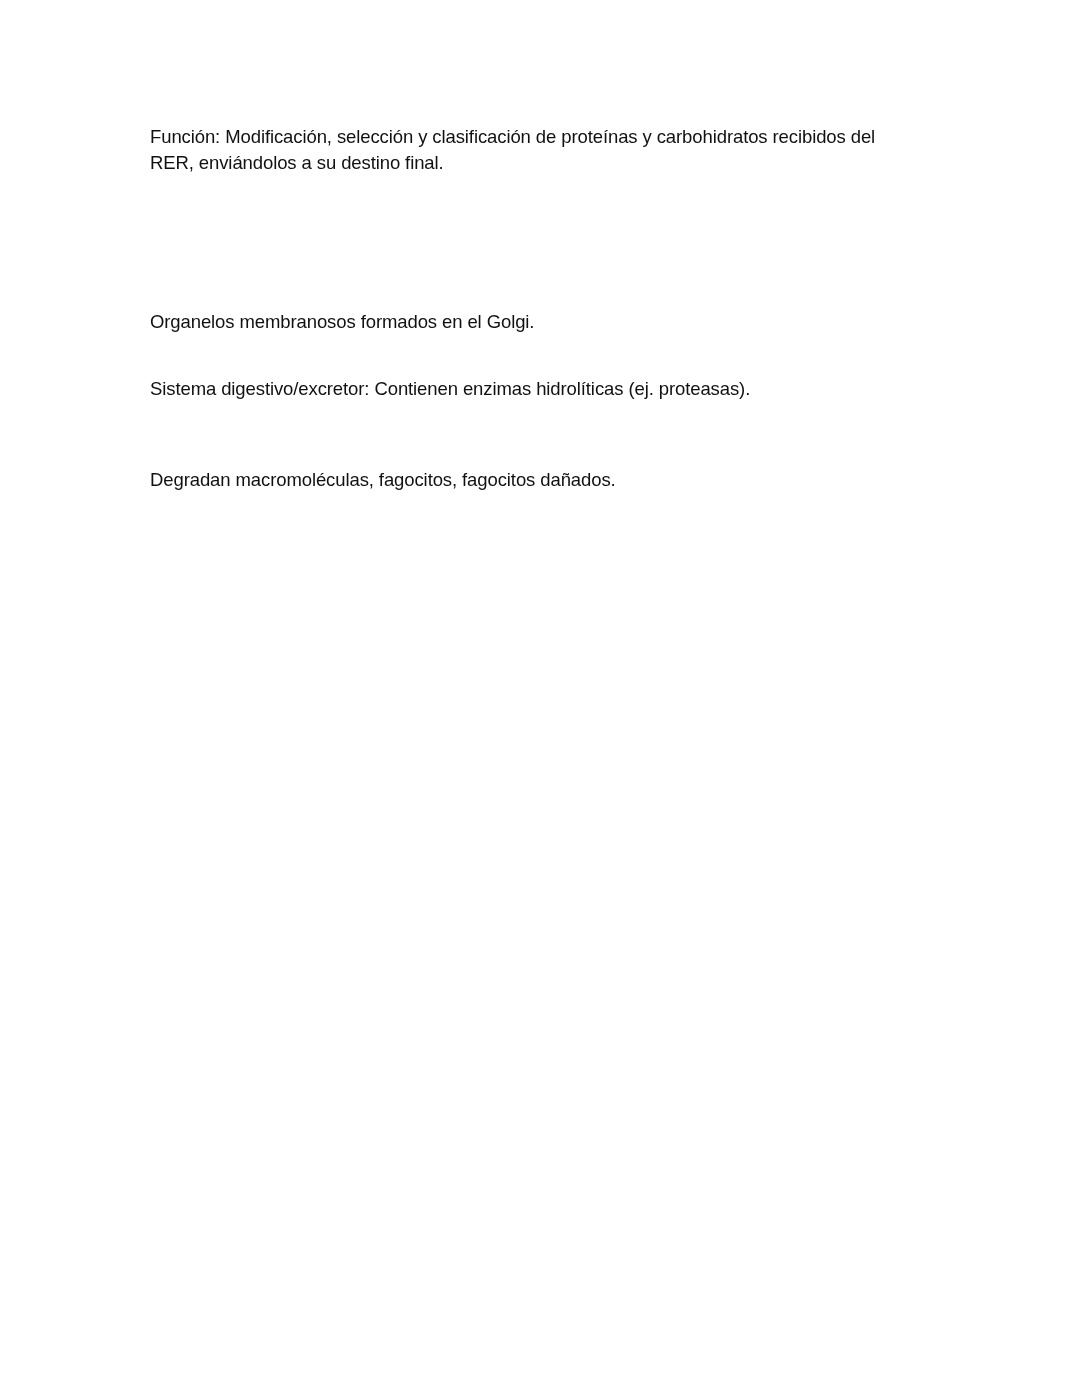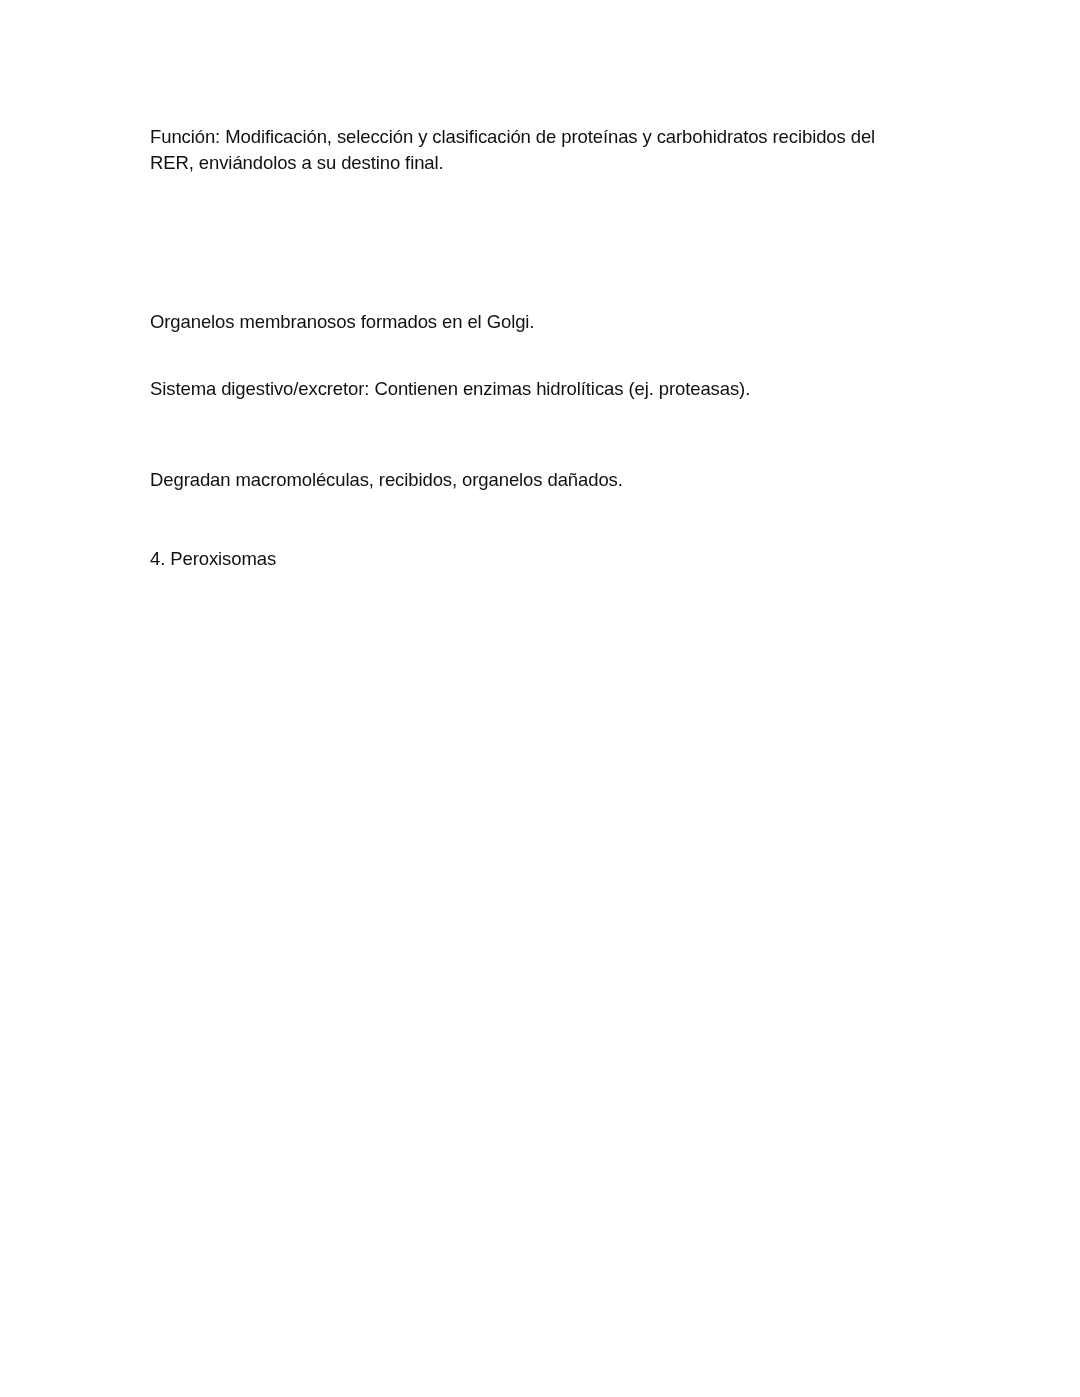--- a/index.html
+++ b/index.html
@@ -32,15 +32,14 @@
       margin: 0;
     }
   </style>
 </head>
 <body>
 
 <div class="page">
   <p class="para" style="top:124px;">Función: Modificación, selección y clasificación de proteínas y carbohidratos recibidos del RER, enviándolos a su destino final.</p>
   <p class="para" style="top:309px;">Organelos membranosos formados en el Golgi.</p>
   <p class="para" style="top:376px;">Sistema digestivo/excretor: Contienen enzimas hidrolíticas (ej. proteasas).</p>
-  <p class="para" style="top:467px;">Degradan macromoléculas, recibidos, organelos dañados.</p>
-  <p class="para" style="top:546px;">4. Peroxisomas</p>
+  <p class="para" style="top:467px;">Degradan macromoléculas, fagocitos, fagocitos dañados.</p>
 </div>
 
 </body></html>

